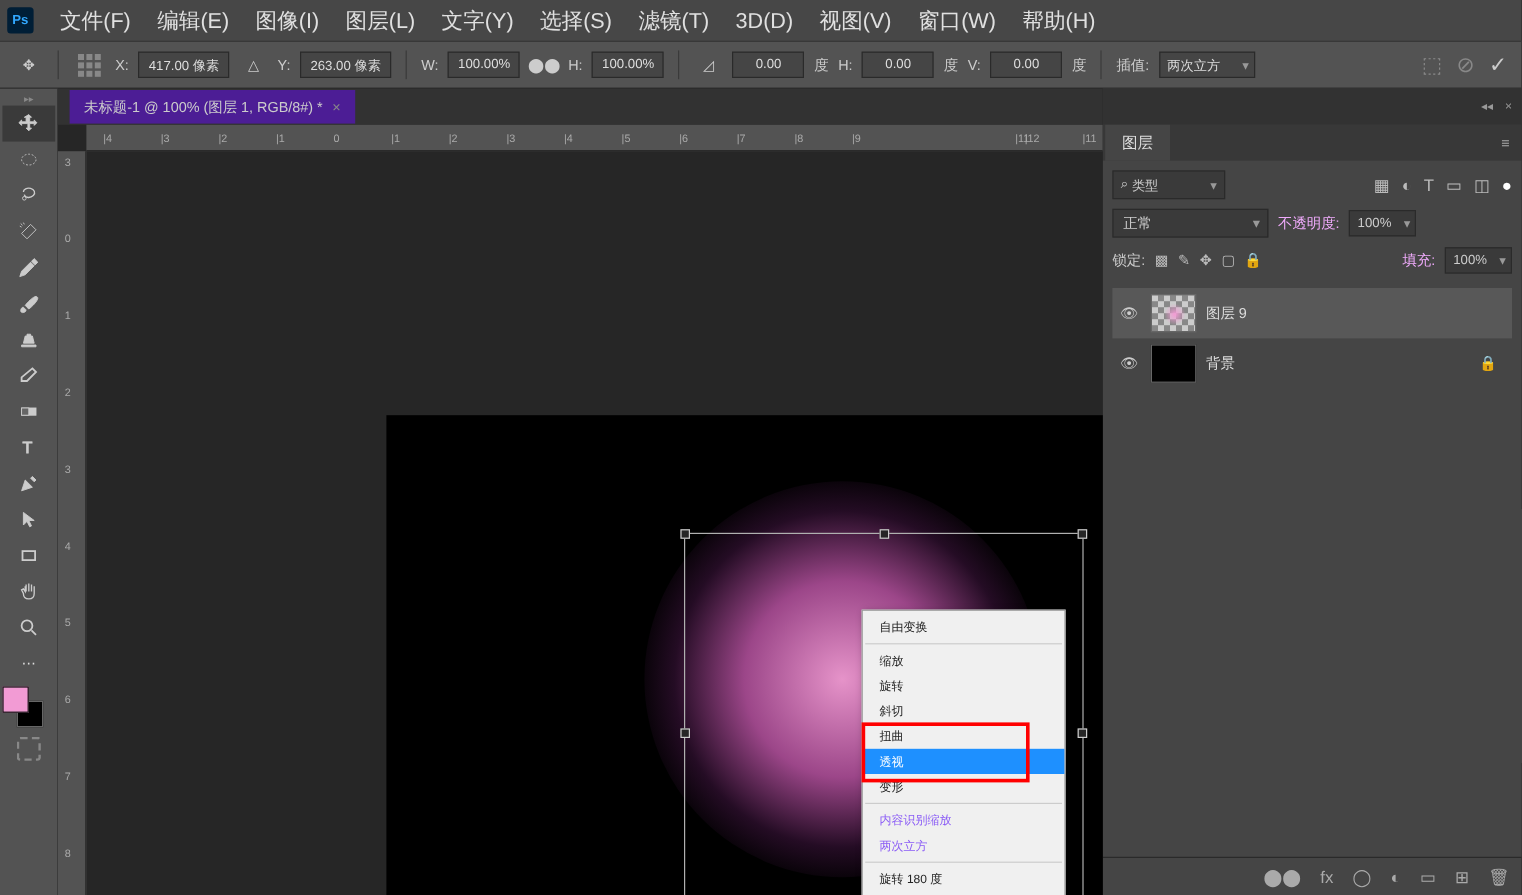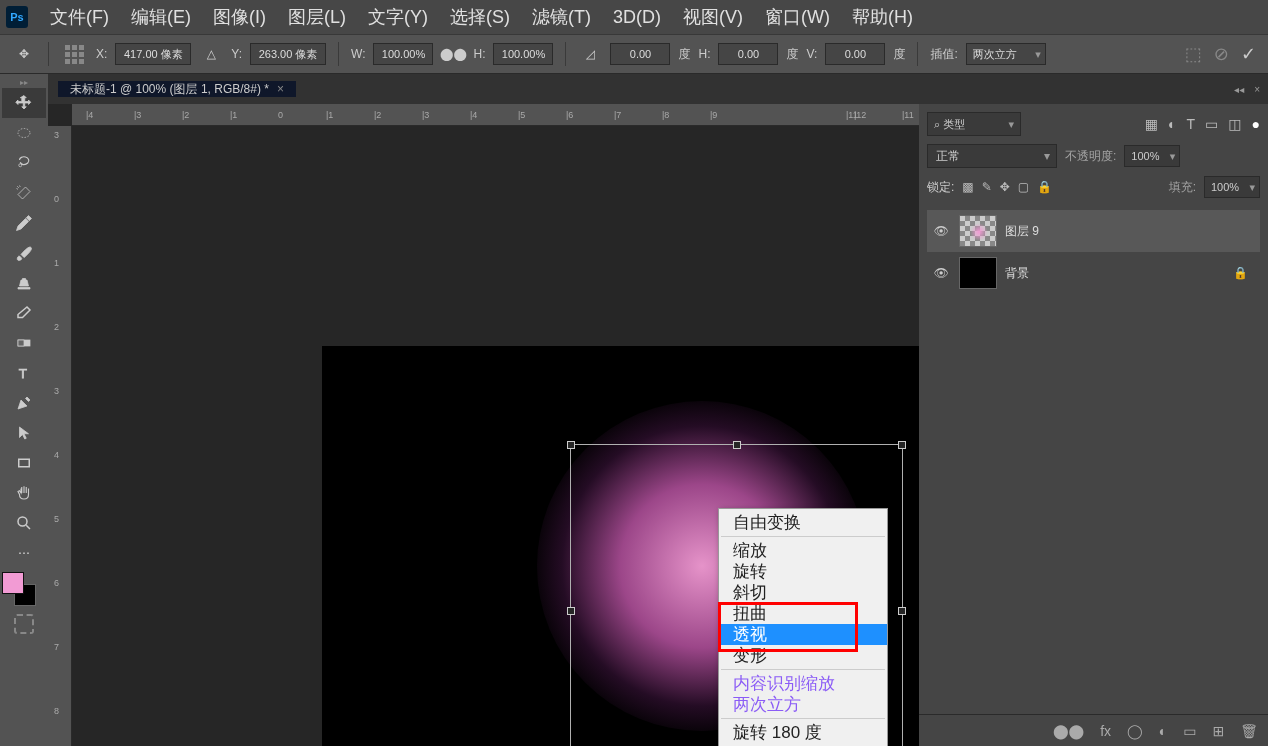--- a/index.html
+++ b/index.html
@@ -24,55 +24,55 @@
 .tool-toggle{height:10px;display:flex;justify-content:center;color:#888;font-size:8px;cursor:default}
 .tool{width:44px;height:30px;display:flex;align-items:center;justify-content:center;color:#ddd;cursor:default;position:relative;margin:0 2px}
 .tool.active{background:#3a3a3a}
 .tool svg{width:18px;height:18px;fill:#ccc;stroke:#ccc}
 .color-sw{position:relative;width:40px;height:36px;margin-left:2px;margin-top:4px}
 .fg{position:absolute;left:0;top:0;width:22px;height:22px;background:#f29bd4;border:1px solid #111;z-index:2}
 .bg{position:absolute;left:12px;top:12px;width:22px;height:22px;background:#000;border:1px solid #666;z-index:1}
 .qm{width:20px;height:20px;margin:6px auto;border:2px solid #888;border-radius:3px;border-style:dashed}
 .canvas-area{flex:1;background:#262626;position:relative;overflow:hidden}
 .tab-bar{height:30px;background:#323232;display:flex;align-items:center;padding-left:10px}
-.tab{height:16px;background:#0f172a;display:flex;align-items:center;padding:0 12px;color:#ccc;font-size:12px;gap:8px}
+.tab{height:28px;background:#4c1d95;display:flex;align-items:center;padding:0 12px;color:#ccc;font-size:12px;gap:8px}
 .tab-close{color:#888;cursor:default}
 .ruler-h{position:absolute;left:24px;right:0;top:30px;height:22px;background:#535353;border-bottom:1px solid #2a2a2a;overflow:hidden}
 .ruler-tick{position:absolute;top:6px;font-size:9px;color:#aaa}
 .ruler-v{position:absolute;left:0;top:52px;bottom:0;width:24px;background:#535353;border-right:1px solid #2a2a2a}
 .ruler-vtick{position:absolute;left:6px;font-size:9px;color:#aaa}
 .canvas{position:absolute;left:274px;top:272px;width:646px;height:500px;background:#000}
 .glow{position:absolute;left:215px;top:55px;width:330px;height:330px;border-radius:50%;background:radial-gradient(circle,rgba(242,155,212,0.95) 0%,rgba(222,100,195,0.7) 35%,rgba(120,40,120,0.3) 60%,rgba(0,0,0,0) 75%)}
 .bbox{position:absolute;left:248px;top:98px;width:333px;height:333px;border:1px solid #b0b0b0;border-style:solid}
 .handle{position:absolute;width:8px;height:8px;background:#262626;border:1px solid #ccc}
 .h-tl{left:-4px;top:-4px}.h-tm{left:50%;top:-4px;margin-left:-4px}.h-tr{right:-4px;top:-4px}
 .h-ml{left:-4px;top:50%;margin-top:-4px}.h-mr{right:-4px;top:50%;margin-top:-4px}
 .cross{position:absolute;left:50%;top:50%;width:16px;height:16px;margin:-8px 0 0 -8px;color:#aaa;font-size:16px;display:flex;align-items:center;justify-content:center}
 .ctx-menu{position:absolute;left:718px;top:508px;width:170px;background:#f0f0f0;border:1px solid #999;box-shadow:2px 2px 6px rgba(0,0,0,0.4);padding:3px 0;z-index:50}
-.ctx-item{height:21px;padding:0 14px;color:#222;font-size:17px;display:flex;align-items:center;cursor:default}
+.ctx-item{height:21px;padding:0 14px;color:#222;font-size:10px;display:flex;align-items:center;cursor:default}
 .ctx-item.hl{background:#1e90ff;color:#fff}
 .ctx-item.dis{color:#8b5cf6}
 .ctx-sep{height:1px;background:#ccc;margin:3px 2px}
 .redbox{position:absolute;left:718px;top:602px;width:140px;height:50px;border:3px solid #ff0000;z-index:60;pointer-events:none}
 .panels{width:349px;background:#454545;display:flex;flex-direction:column}
 .panel-top{height:30px;background:#323232;display:flex;align-items:center;justify-content:flex-end;padding:0 8px;gap:10px}
 .panel-top span{color:#999;font-size:10px;cursor:default}
 .panel-tabs{height:30px;background:#383838;display:flex;align-items:center;padding:0 2px}
 .panel-tab{padding:6px 14px;background:#454545;color:#ddd;font-size:13px}
 .panel-menu{margin-left:auto;padding:0 8px;color:#aaa}
 .panel-body{flex:1;background:#454545;padding:8px;display:flex;flex-direction:column;gap:8px}
 .filter-row{display:flex;align-items:center;gap:6px}
 .filter-sel{flex:1 0 94px;max-width:94px;height:24px;background:#3a3a3a;border:1px solid #2a2a2a;color:#ccc;font-size:11px;padding:0 6px;display:flex;align-items:center;position:relative}
 .filter-sel::after{content:"▾";position:absolute;right:6px;color:#999}
 .filter-icons{display:flex;gap:10px;margin-left:auto}
 .filter-icons span{color:#bbb;font-size:14px}
 .blend-row{display:flex;align-items:center;gap:8px}
 .blend-sel{width:130px;height:24px;background:#3a3a3a;border:1px solid #2a2a2a;color:#ccc;font-size:12px;padding:0 8px;display:flex;align-items:center;position:relative}
 .blend-sel::after{content:"▾";position:absolute;right:6px;color:#999}
-.opac-label{color:#a3a3a3;font-size:12px}
+.opac-label{color:#f0abfc;font-size:12px}
 .opac-val{width:56px;height:22px;background:#3a3a3a;border:1px solid #2a2a2a;color:#ccc;font-size:11px;display:flex;align-items:center;padding:0 6px;position:relative}
 .opac-val::after{content:"▾";position:absolute;right:4px;color:#999}
 .lock-row{display:flex;align-items:center;gap:8px;color:#ccc;font-size:12px}
 .lock-icons{display:flex;gap:8px}
 .lock-icons span{color:#bbb;font-size:12px}
 .layer-list{flex:1;margin-top:4px}
 .layer{height:42px;display:flex;align-items:center;gap:8px;padding:0 4px}
 .layer.sel{background:#585858}
 .eye{width:20px;color:#ccc;text-align:center}
 .thumb{width:38px;height:32px;border:1px solid #666;background:#000;position:relative;overflow:hidden}
@@ -287,20 +287,24 @@
         <div class="cross">✛</div>
       </div>
     </div>
   </div>
 
   <div class="panels">
     <div class="panel-top">
       <span>◂◂</span>
       <span>×</span>
     </div>
+    <div class="panel-tabs">
+      <div class="panel-tab">图层</div>
+      <div class="panel-menu">≡</div>
+    </div>
     <div class="panel-body">
       <div class="filter-row">
         <div class="filter-sel"><span>⌕</span>&nbsp;<span>类型</span></div>
         <div class="filter-icons">
           <span>▦</span>
           <span>◐</span>
           <span>T</span>
           <span>▭</span>
           <span>◫</span>
           <span style="color:#fff">●</span>

